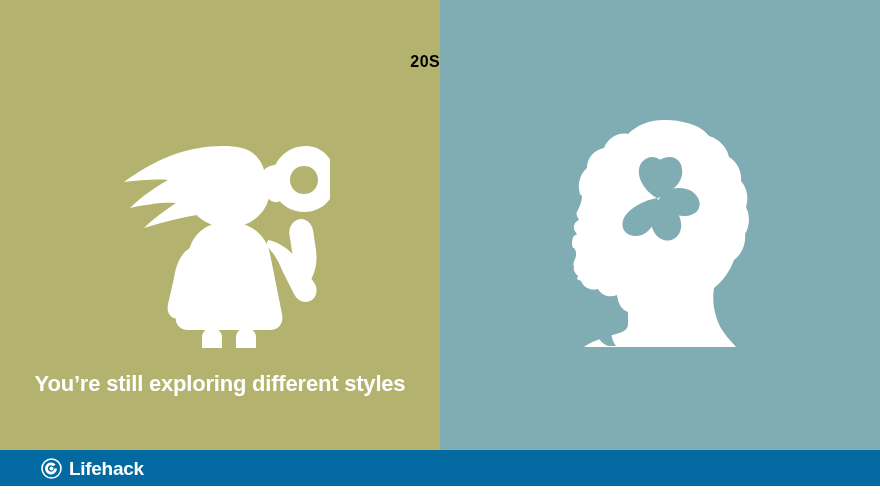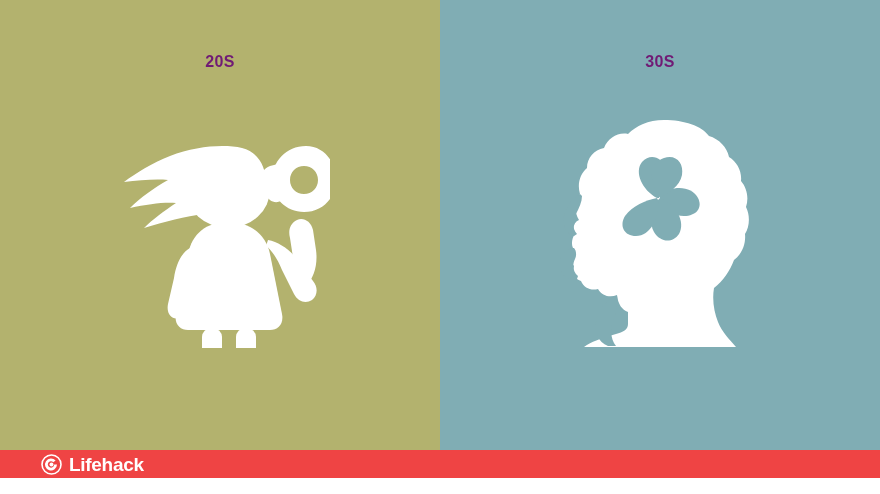--- a/index.html
+++ b/index.html
@@ -33,22 +33,22 @@
     box-sizing: border-box;
   }
   .panel-left  { background: #b3b26e; }
   .panel-right { background: #80adb4; }
 
   .age-label {
     position: absolute;
     top: 52px;
     left: 0;
     width: 100%;
-    text-align: center;
-    color: #701a75;
+    text-align: right;
+    color: #000000;
     font-size: 16px;
     font-weight: bold;
     letter-spacing: 0.4px;
     line-height: 20px;
   }
 
   .art {
     position: absolute;
     left: 0;
     top: 108px;
@@ -73,22 +73,22 @@
     letter-spacing: -0.2px;
     padding: 0 12px;
     box-sizing: border-box;
   }
 
   .footer {
     position: absolute;
     left: 0;
     top: 450px;
     width: 880px;
-    height: 28px;
-    background: #ef4444;
+    height: 36px;
+    background: #0369a1;
     display: flex;
     align-items: center;
   }
   .brand {
     display: flex;
     align-items: center;
     margin-left: 41px;
     gap: 7px;
   }
   .brand-icon { display: block; }
@@ -179,25 +179,25 @@
                      C 186 76, 180 70, 180 62
                      C 180 54, 186 48, 194 48 Z" fill-rule="evenodd"></path>
 
             <rect x="92" y="210" width="20" height="88" rx="9"></rect>
 
             <rect x="126" y="210" width="20" height="88" rx="9"></rect>
           </g>
         </svg>
       </div>
 
+      <div class="caption">You’re still exploring different styles</div>
     </div>
 
     <div class="panel panel-right">
 
-      <div class="age-label">30S</div>
 
       <div class="art">
         <svg width="200" height="230" viewBox="0 0 200 230">
           <g fill="#ffffff">
 
             <path d="M104 2
                      C 88 2, 76 8, 68 16
                      C 58 14, 48 20, 44 30
                      C 34 32, 27 40, 27 50
                      C 20 56, 17 66, 20 76

